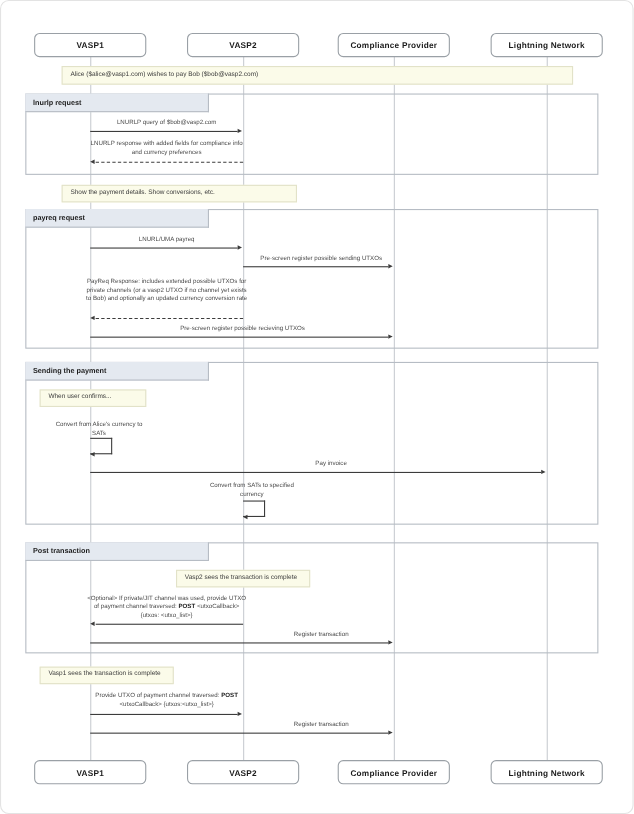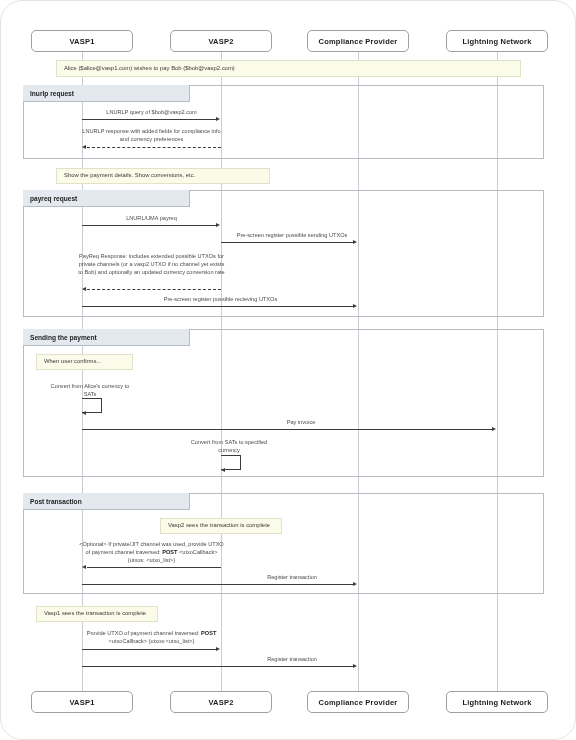--- a/index.html
+++ b/index.html
@@ -1,17 +1,17 @@
 <!DOCTYPE html>
 <html><head>
 <meta charset="utf-8">
 <style>
   html,body{margin:0;padding:0;background:#ffffff;}
   body{width:576px;height:740px;font-family:"Liberation Sans",sans-serif;overflow:hidden;}
-  #canvas{position:relative;width:576px;height:740px;background:#fff;border:1px solid #e3e3e3;border-radius:22px;box-sizing:border-box;}
+  #canvas{position:relative;width:576px;height:740px;background:#fff;border:1px solid #e3e3e3;border-radius:8px;box-sizing:border-box;}
 
   .lifeline{position:absolute;width:1px;background:#c9cdd2;}
   .actor{position:absolute;height:22px;border:1px solid #9aa0a6;border-radius:5px;background:#fff;
          display:flex;align-items:center;justify-content:center;font-size:7.5px;font-weight:bold;color:#1a1a1a;
          letter-spacing:.2px;box-sizing:border-box;}
 
   .frame{position:absolute;border:1px solid #b6bcc4;background:transparent;box-sizing:border-box;}
   .frame-hd{position:absolute;height:17px;background:#e4e9f0;border-right:1px solid #b6bcc4;border-bottom:1px solid #b6bcc4;
             display:flex;align-items:center;padding-left:7px;font-size:6.6px;font-weight:bold;color:#1d1d1d;box-sizing:border-box;}
 

